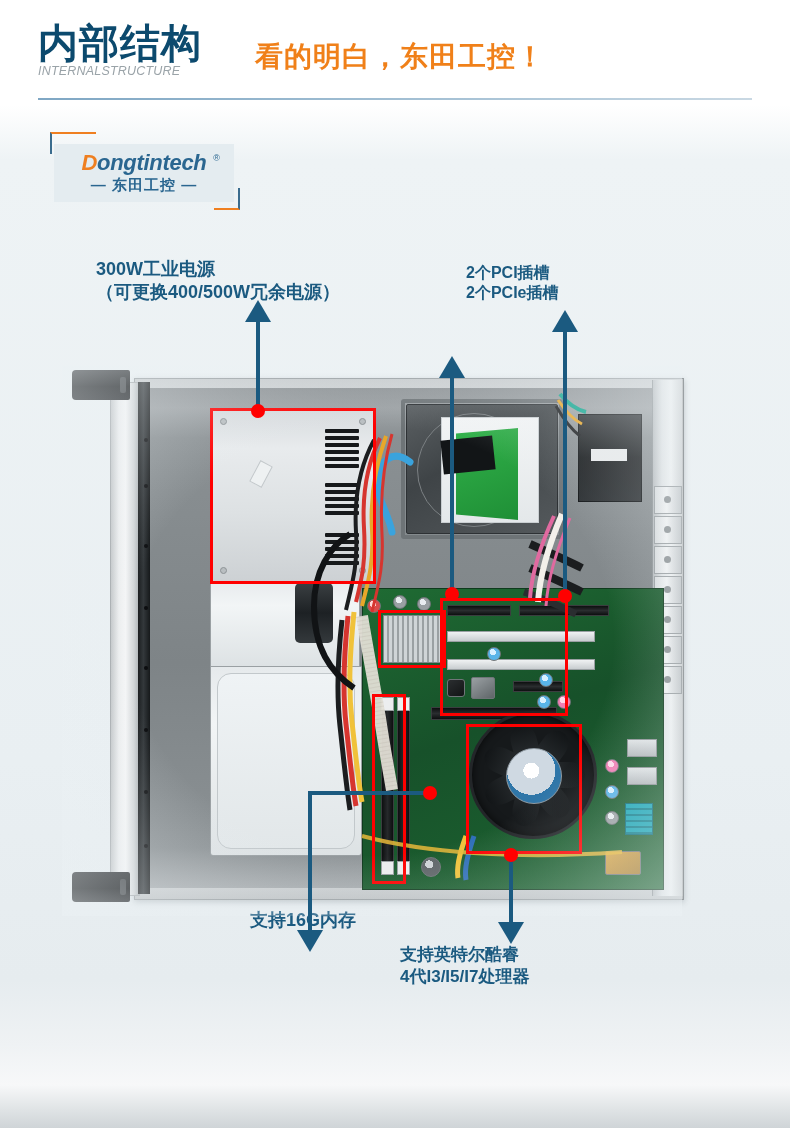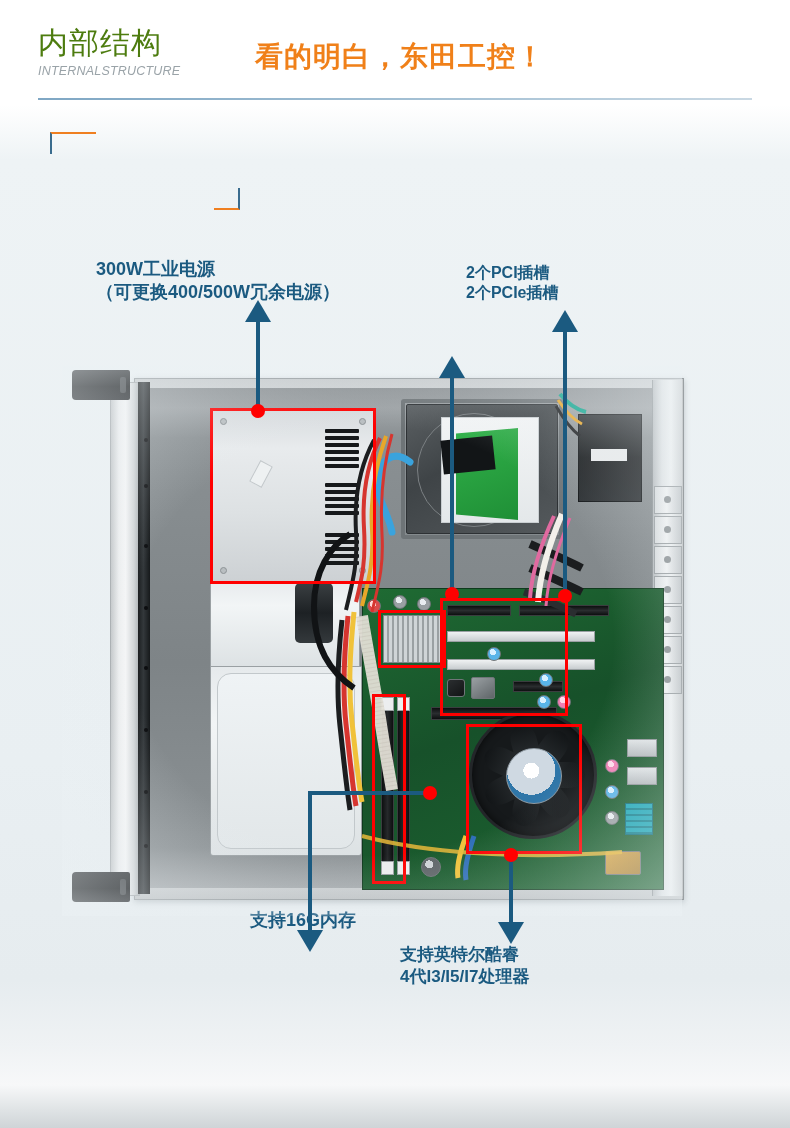--- a/index.html
+++ b/index.html
@@ -21,23 +21,23 @@
     position: absolute;
     left: 0; top: 0;
     width: 790px; height: 105px;
     background: #ffffff;
   }
   .title-block {
     position: absolute;
     left: 38px; top: 26px;
   }
   .title-cn {
-    font-size: 30px;
-    font-weight: normal;
-    color: #4d7c0f;
+    font-size: 40px;
+    font-weight: bold;
+    color: #0c4a6e;
     letter-spacing: 1px;
     line-height: 34px;
     white-space: nowrap;
   }
   .title-en {
     margin-top: 4px;
     font-size: 12.5px;
     font-style: italic;
     color: #9aa3a8;
     letter-spacing: 0.2px;
@@ -453,20 +453,27 @@
       <div class="title-en">INTERNALSTRUCTURE</div>
     </div>
     <div class="tagline">看的明白，东田工控！</div>
     <div class="header-rule"></div>
   </div>
 
   <div class="logo-wrap">
     <div class="corner tl"></div>
     <div class="corner tl2"></div>
     <div class="corner br"></div>
+    <div class="logo-box">
+      <div class="logo-word">
+        <span class="d-cap">D</span><span>ongtintech</span>
+        <span class="logo-reg">®</span>
+      </div>
+      <div class="logo-sub">— 东田工控 —</div>
+    </div>
   </div>
 
   <div class="anno anno-psu">300W工业电源
 （可更换400/500W冗余电源）</div>
   <div class="anno anno-pci">2个PCI插槽
 2个PCIe插槽</div>
   <div class="anno anno-mem">支持16G内存</div>
   <div class="anno anno-cpu">支持英特尔酷睿
 4代I3/I5/I7处理器</div>
 

